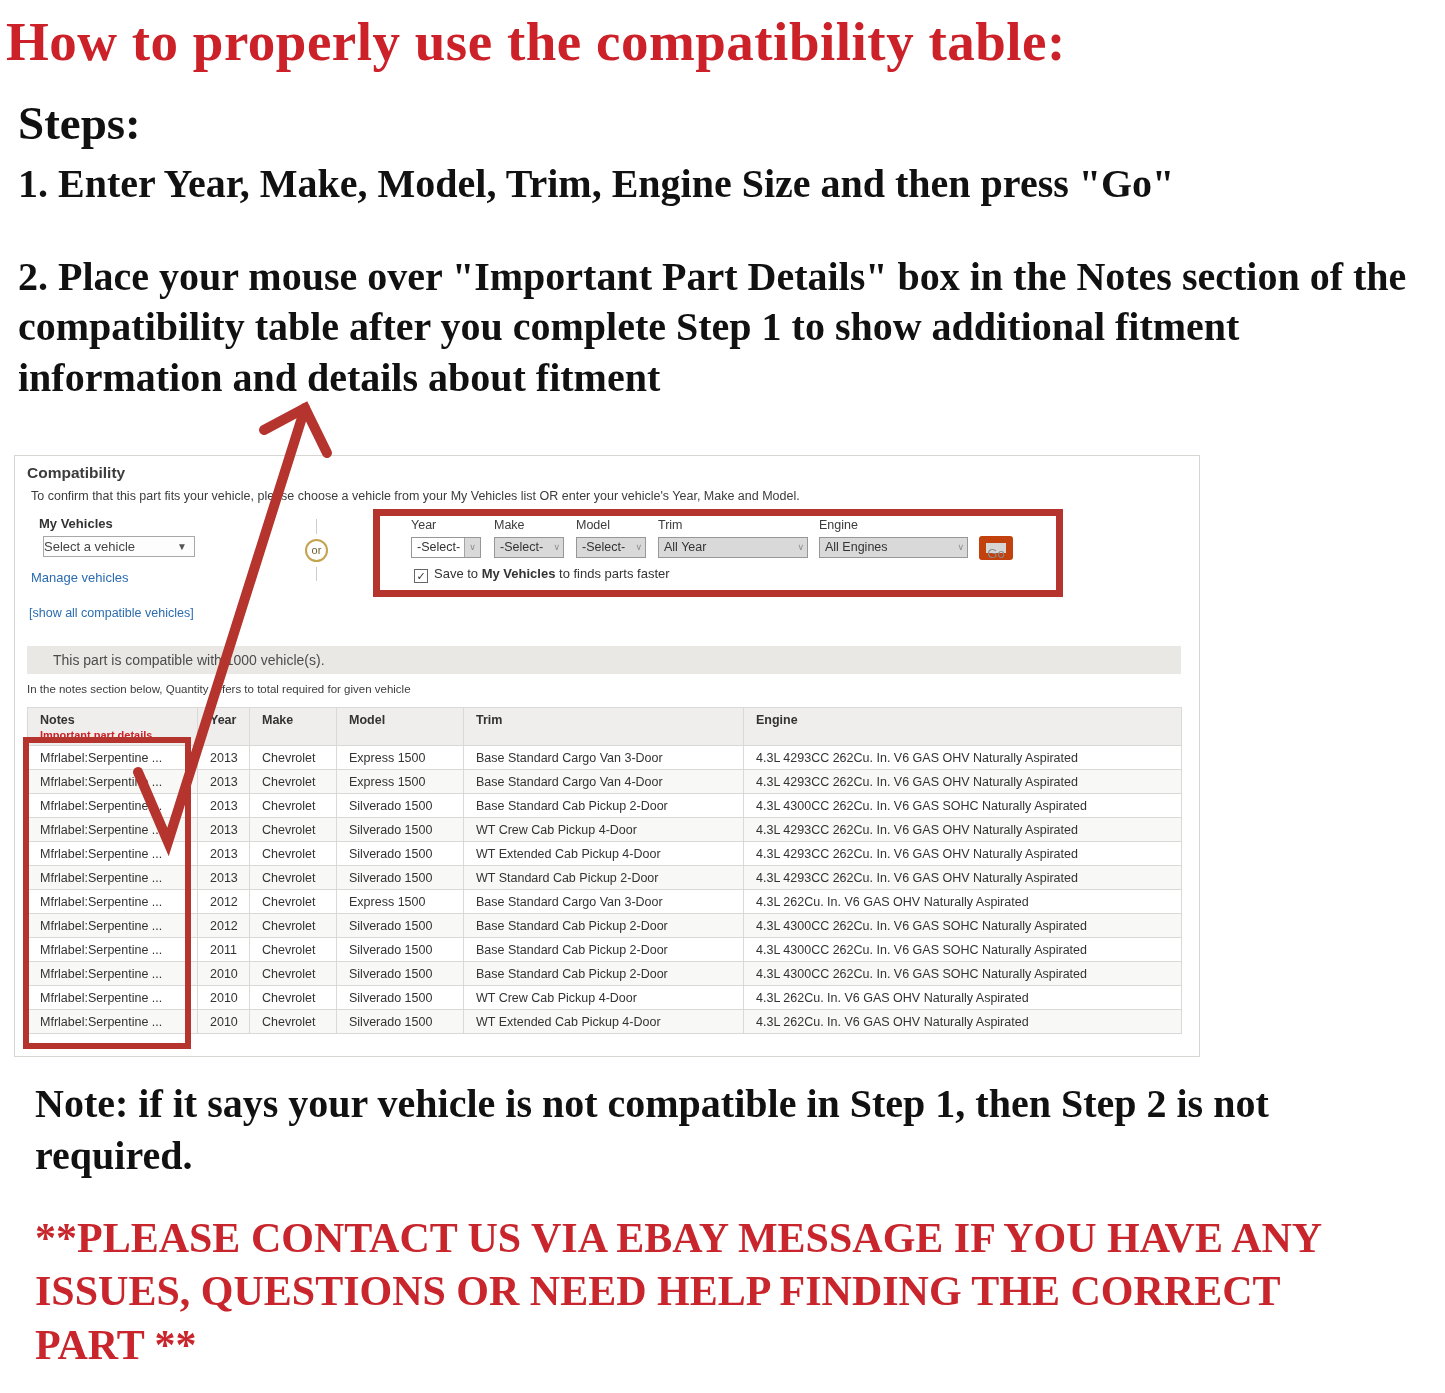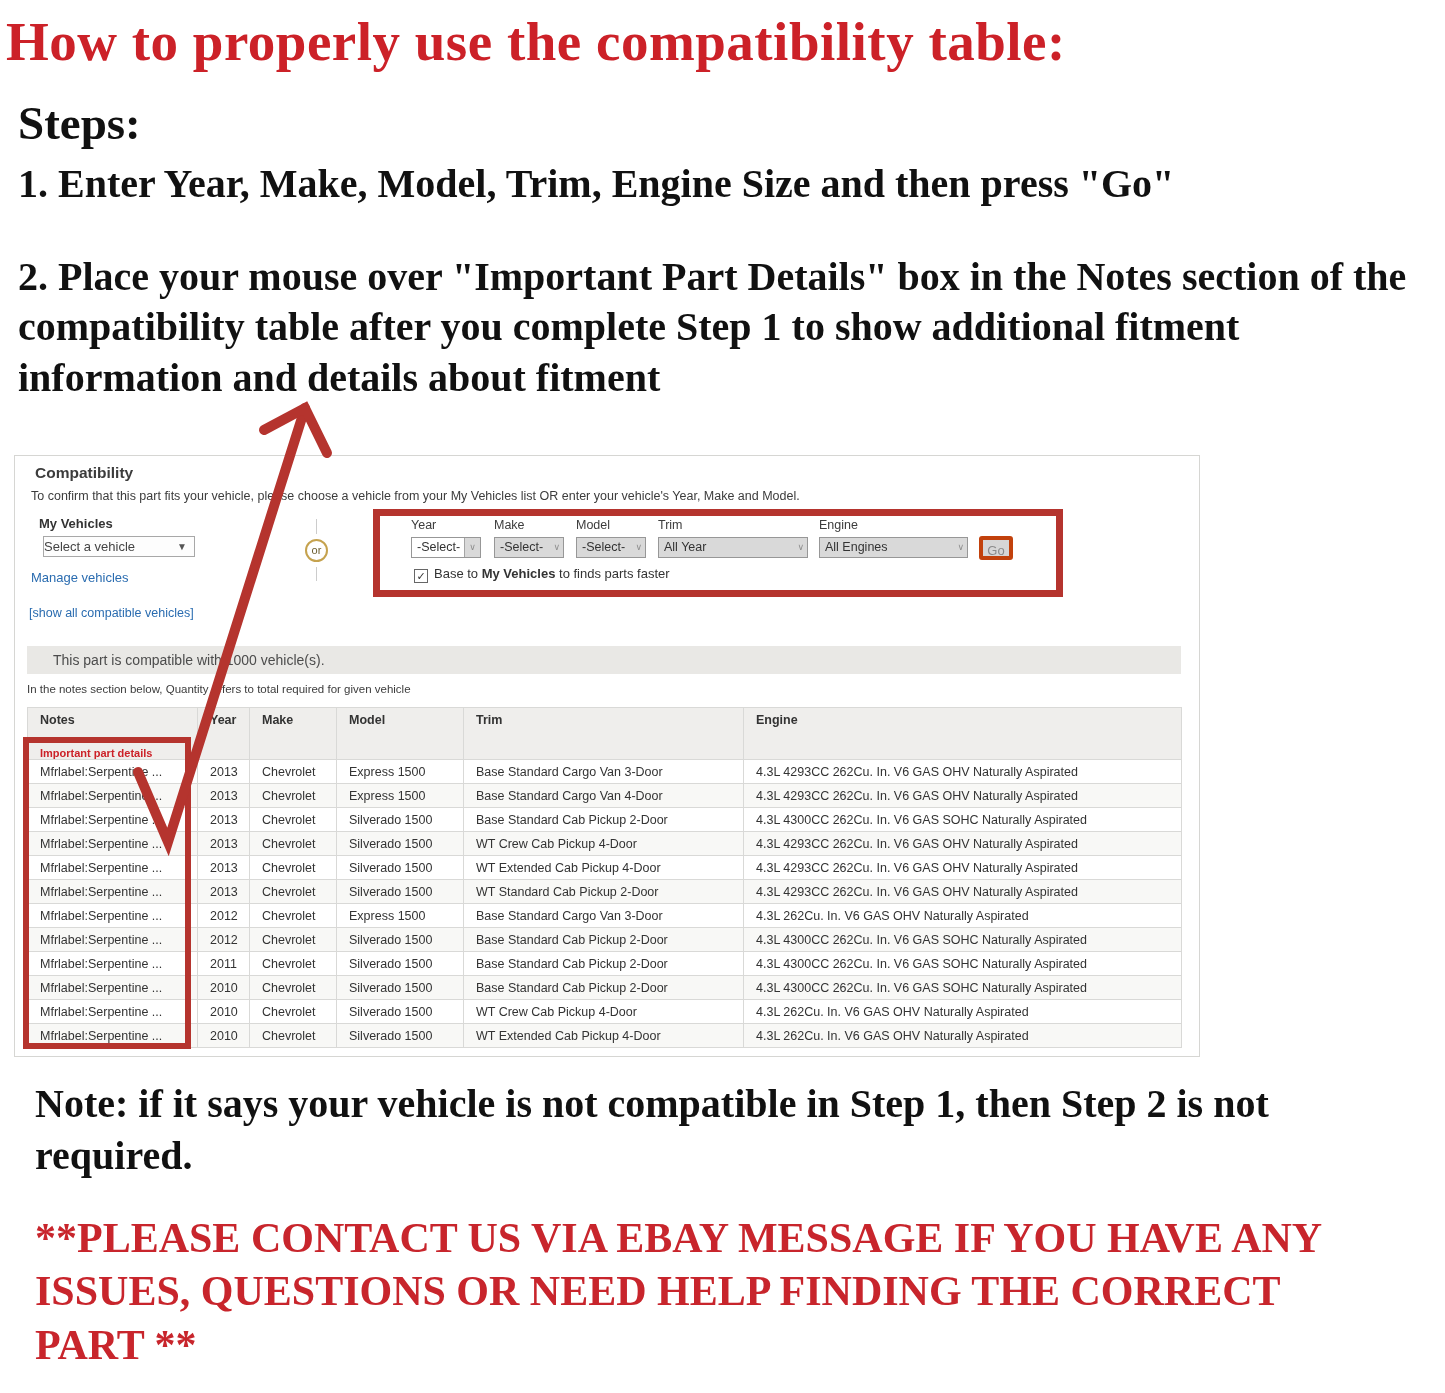--- a/index.html
+++ b/index.html
@@ -16,21 +16,21 @@
   .step1 { position:absolute; left:18px; top:160px; font-size:40px; color:#111; width:1400px; }
   .step2 { position:absolute; left:18px; top:252px; font-size:40px; color:#111; width:1390px; line-height:1.26; }
   .note-text { position:absolute; left:35px; top:1078px; font-size:40px; color:#111; width:1385px; line-height:1.3; }
   .footer-text { position:absolute; left:35px; top:1212px; font-size:42px; color:#c8252c; width:1350px; line-height:1.27; }
 
   
   .panel {
     position:absolute; left:14px; top:455px; width:1186px; height:602px;
     background:#fff; border:1px solid #d6d6d3; overflow:hidden;
   }
-  .panel-title { position:absolute; left:20px; top:8px; font-size:15.5px; font-weight:bold; color:#3c3c3c; }
+  .panel-title { position:absolute; left:12px; top:8px; font-size:15.5px; font-weight:bold; color:#3c3c3c; }
   .panel-desc { position:absolute; left:16px; top:33px; font-size:12.5px; color:#3c3c3c; }
   .myveh-label { position:absolute; left:24px; top:60px; font-size:13px; font-weight:bold; color:#333; }
 
   .veh-select {
     position:absolute; left:28px; top:80px; width:152px; height:21px;
     background:#fdfdfd; border:1px solid #a8a8a8; cursor:pointer;
     font-size:13px; color:#444; line-height:19px; padding-left:0;
   }
   .veh-select .caret { position:absolute; right:7px; top:0; font-size:10px; color:#555; line-height:19px; }
 
@@ -55,21 +55,21 @@
     font-size:12.5px; color:#333; line-height:19px; padding-left:5px; cursor:pointer;
   }
   .fsel .chev { position:absolute; right:3px; top:0; font-size:9px; color:#8d8d8d; line-height:19px; }
   .fsel-year { background:#fff; }
   .fsel-year .arrowbox {
     position:absolute; right:0; top:0; width:16px; height:19px; background:#d9d9d9;
     border-left:1px solid #a5a5a5; text-align:center; font-size:9px; color:#8d8d8d; line-height:19px;
   }
   .go-btn {
     position:absolute; left:964px; top:80px; width:34px; height:24px;
-    background:#d6d6d6; border:4px solid #c2410c; border-radius:3px;
+    background:#d6d6d6; border:7px solid #c2410c; border-radius:3px;
     font-size:13px; color:#8a8a8a; text-align:center; line-height:22px; cursor:pointer;
   }
   .save-row { position:absolute; left:399px; top:110px; font-size:13px; color:#333; }
   .save-check {
     display:inline-block; width:14px; height:14px; border:1px solid #666; background:#fff;
     vertical-align:-2px; margin-right:6px; text-align:center; line-height:13px; font-size:11px; color:#333;
     cursor:pointer;
   }
 
   .banner {
@@ -84,21 +84,21 @@
     border:1px solid #c9c9c9;
   }
   table.compat th, table.compat td {
     border:1px solid #d9d9d7; overflow:hidden; white-space:nowrap; text-align:left;
   }
   table.compat thead th {
     background:#efeeec; height:38px; vertical-align:top; padding:5px 0 0 12px;
     font-weight:bold; color:#333;
   }
   th.notes-th { font-weight:normal; color:#555; }
-  .important { display:block; color:#cc2128; font-weight:bold; font-size:11px; margin-top:20px; }
+  .important { display:block; color:#cc2128; font-weight:bold; font-size:11px; margin-top:2px;text-decoration:underline; }
   table.compat tbody td { height:24px; padding:0 0 0 12px; background:#fff; }
   table.compat tbody tr:nth-child(even) td { background:#f8f8f6; }
 
   
   .notes-box {
     position:absolute; left:23px; top:737px; width:168px; height:312px;
     border:6px solid #b5342e; pointer-events:none; z-index:40;
   }
   svg.arrow { position:absolute; left:0; top:0; z-index:50; pointer-events:none; }
 </style>
@@ -152,21 +152,21 @@
     <span>All Year</span>
     <span class="chev">∨</span>
   </div>
   <div class="fsel" style="left:804px; width:149px;">
     <span>All Engines</span>
     <span class="chev">∨</span>
   </div>
   <div class="go-btn">Go</div>
 
   <div class="save-row">
-    <span class="save-check">✓</span><span>Base to </span><b>My Vehicles</b><span> to finds parts faster</span>
+    <span class="save-check">✓</span><span>Save to </span><b>My Vehicles</b><span> to finds parts faster</span>
   </div>
 
   <div class="banner">This part is compatible with 1000 vehicle(s).</div>
   <div class="hint">In the notes section below, Quantity refers to total required for given vehicle</div>
 
   <table class="compat">
     <colgroup>
       <col style="width:170px;">
         <col style="width:52px;">
         <col style="width:87px;">

